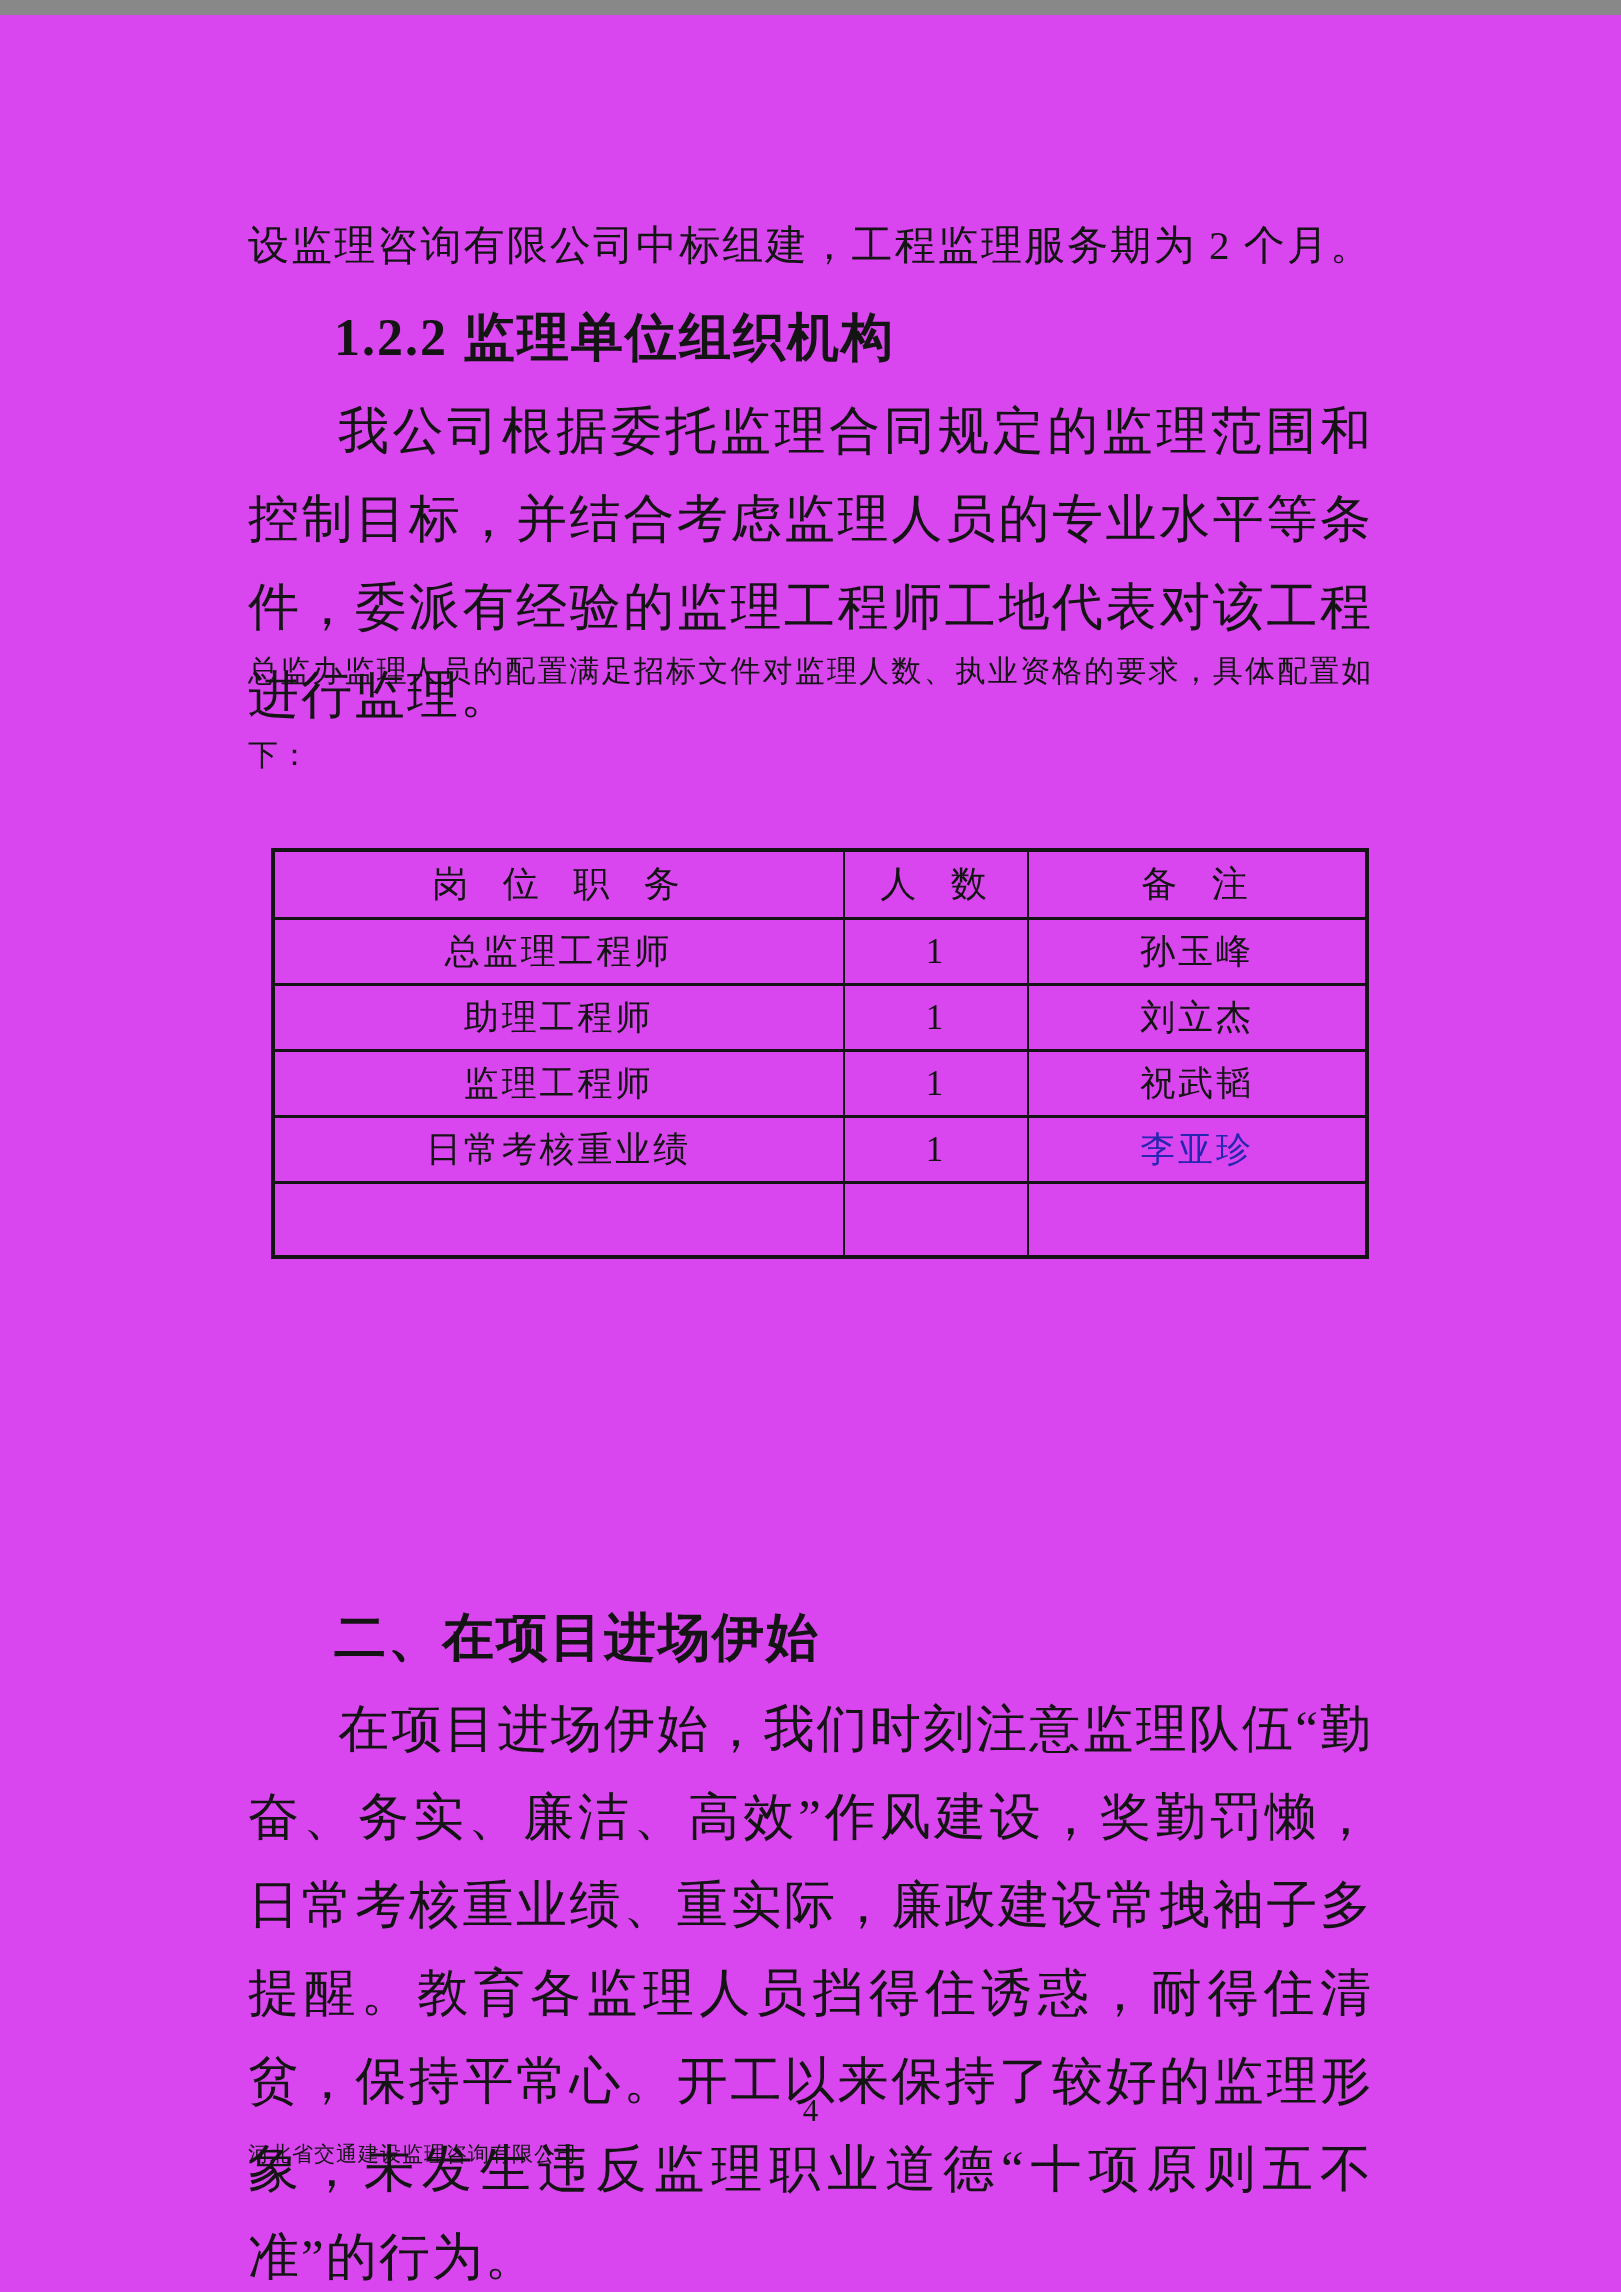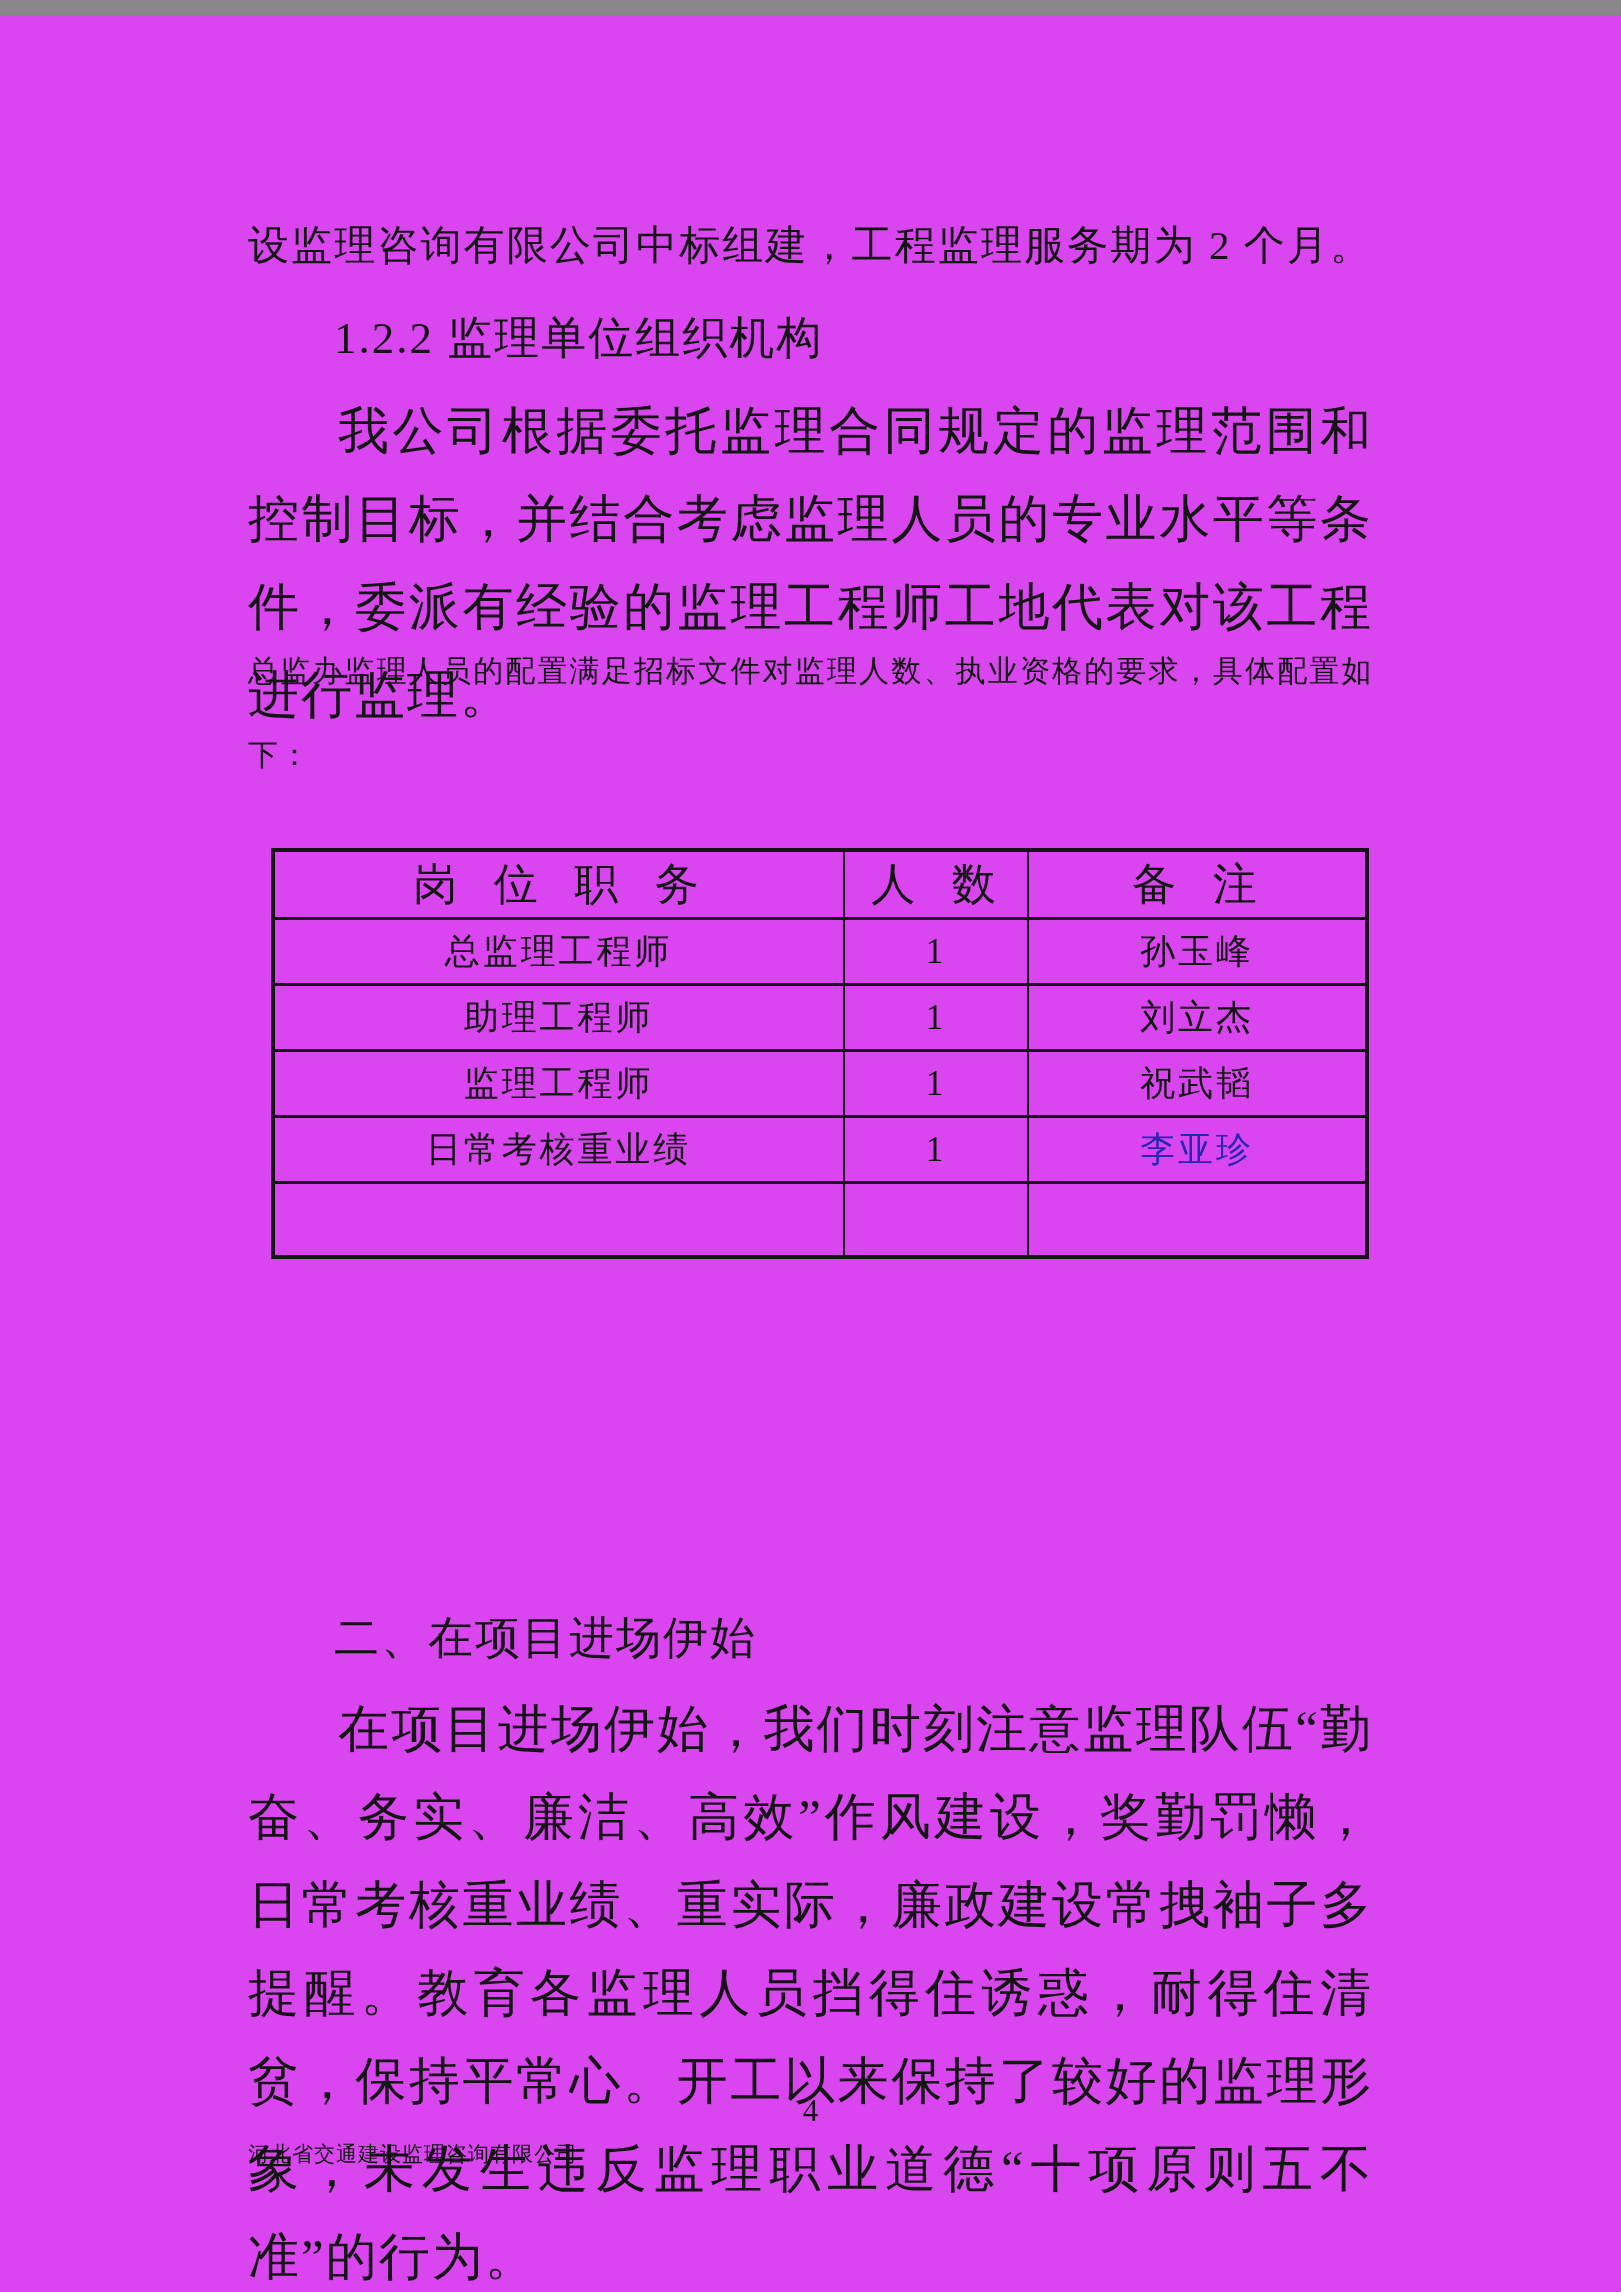--- a/index.html
+++ b/index.html
@@ -14,21 +14,21 @@
   }
   .content{position:absolute;left:248px;right:248px;top:0;}
   .blk{position:absolute;left:0;right:0;margin:0;}
 
   .intro{
     top:186px;
     font-size:41px;line-height:88px;letter-spacing:2px;
     text-align:justify;text-align-last:justify;
   }
   .heading{
-    font-weight:normal;font-size:45px;line-height:94px;letter-spacing:2px;
+    font-weight:bold;font-size:52px;line-height:94px;letter-spacing:2px;
     text-indent:86px;
   }
   .h1{top:276px;}
   .para{
     font-size:51px;line-height:88px;letter-spacing:2px;
     text-align:justify;text-indent:90px;
   }
   .p1{top:372px;}
   .note{
     top:614px;
@@ -45,21 +45,21 @@
     border:4.9px solid #141414;
     table-layout:fixed;
   }
   .staff-table td{
     border-top:3.9px solid #141414;
     border-left:2.9px solid #141414;
     text-align:center;vertical-align:middle;
     font-size:35px;letter-spacing:2.9px;
     padding:0;
   }
-  .staff-table tr.hdr td{border-top:none;height:65px;word-spacing:15.7px;letter-spacing:4.9px;font-size:44px;}
+  .staff-table tr.hdr td{border-top:none;height:65px;word-spacing:15.7px;letter-spacing:4.9px;font-size:36px;}
   .staff-table td:first-child{border-left:none;}
   .staff-table tr.data td{height:63px;}
   .staff-table tr.last td{height:71px;}
   .col-pos{width:52.2%;}
   .col-cnt{width:16.9%;}
   .col-note{width:30.9%;}
 
   .page-number{
     position:absolute;top:2078px;left:0;width:100%;
     text-align:center;font-size:31px;

